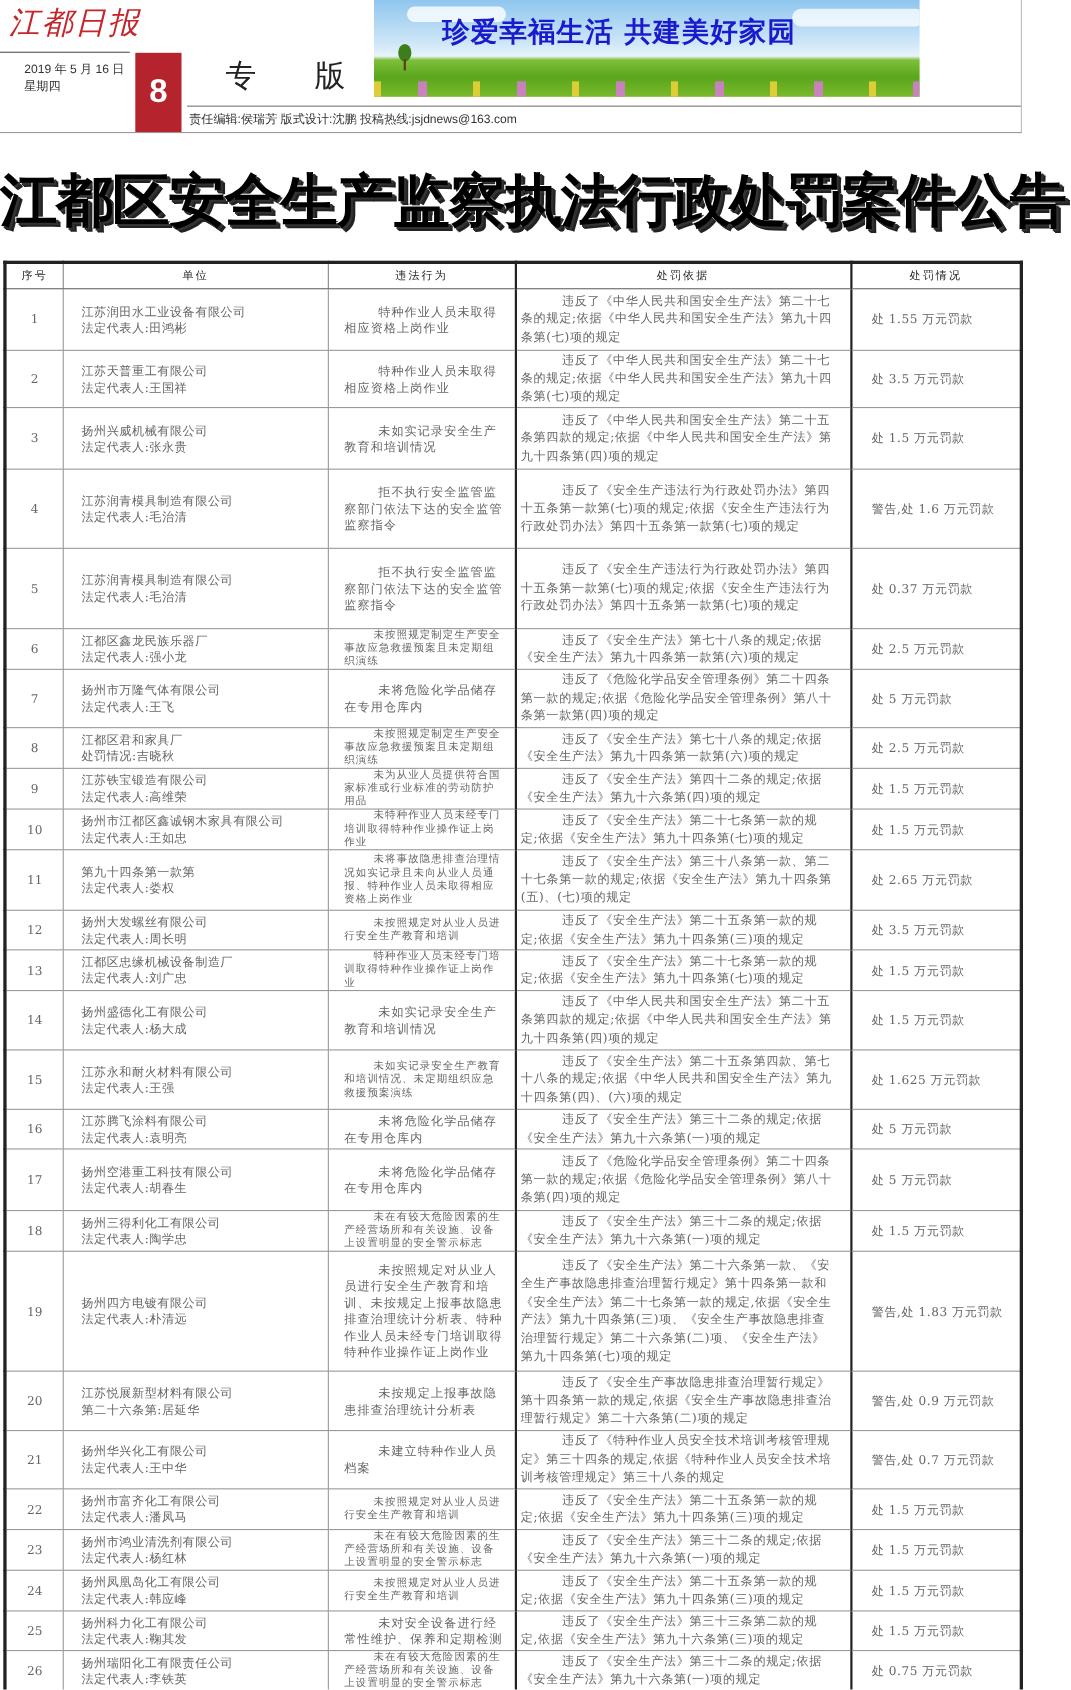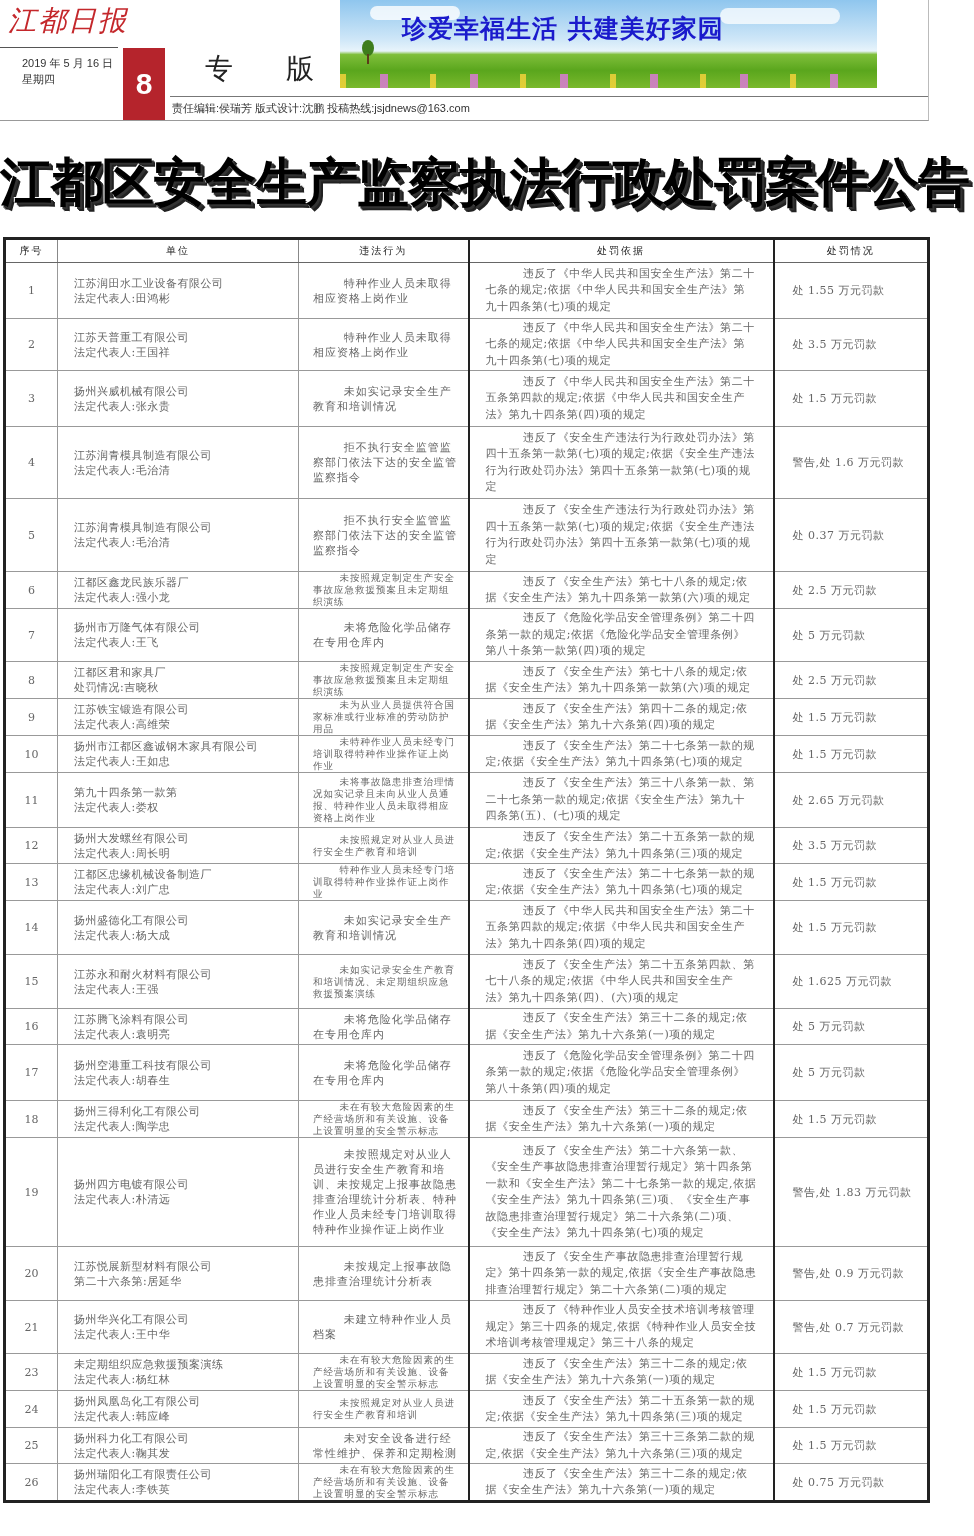--- a/index.html
+++ b/index.html
@@ -10,21 +10,21 @@
   .logo { position:absolute; left:8px; top:2px; font-family:"DejaVu Serif",serif;
           color:#c4272b; font-size:28px; font-style:italic; letter-spacing:2px; }
   .logo-rule { position:absolute; left:0; top:47px; width:118px; border-top:1px solid #555; }
   .date { position:absolute; left:22px; top:55px; font-family:"Liberation Sans",sans-serif;
           font-size:11px; color:#333; line-height:16px; }
   .page-num { position:absolute; left:123px; top:48px; width:42px; height:72px; background:#b5242c;
               color:#fff; font-family:"Liberation Sans",sans-serif; font-weight:bold; font-size:30px;
               text-align:center; line-height:72px; }
   .section { position:absolute; left:205px; top:50px; font-size:28px; color:#222;
              letter-spacing:22px; font-family:"DejaVu Serif",serif; }
-  .banner { position:absolute; left:340px; top:0; width:537px; height:88px; overflow:hidden;
+  .banner { position:absolute; left:340px; top:0; width:496px; height:88px; overflow:hidden;
             background:linear-gradient(180deg,#8fc6ee 0%,#cfe7f8 45%,#e8f4fb 58%,#7fbf3a 62%,#5aa61d 80%,#7ab92c 100%); }
   .banner .cloud1 { position:absolute; left:30px; top:6px; width:90px; height:14px; border-radius:10px; background:rgba(255,255,255,0.8); }
   .banner .cloud2 { position:absolute; left:380px; top:8px; width:120px; height:16px; border-radius:10px; background:rgba(255,255,255,0.75); }
   .banner .tree { position:absolute; left:22px; top:40px; width:12px; height:16px; border-radius:50%; background:#3e7d1c; }
   .banner .trunk { position:absolute; left:27px; top:54px; width:2px; height:10px; background:#5c3b1a; }
   .banner .flowers { position:absolute; left:0; bottom:0; width:100%; height:14px;
      background:repeating-linear-gradient(90deg,#f2d23a 0 6px,transparent 6px 40px,#d97ad6 40px 48px,transparent 48px 90px); opacity:0.85; }
   .banner .slogan { position:absolute; left:62px; top:12px; font-family:"DejaVu Serif",serif; font-weight:bold;
                     color:#1a1acc; font-size:25px; letter-spacing:1px; white-space:nowrap; }
   .credits-rule { position:absolute; left:170px; top:96px; width:758px; border-top:1px solid #777; }
@@ -38,21 +38,21 @@
                 table-layout:fixed; border:3px solid #222; font-size:11px; }
   table.cases col.c1 { width:53px; } table.cases col.c2 { width:241px; }
   table.cases col.c3 { width:170px; } table.cases col.c4 { width:305px; } table.cases col.c5 { width:155px; }
   table.cases th { height:22px; font-weight:normal; color:#222; font-family:"DejaVu Sans",sans-serif;
                    font-size:10px; letter-spacing:2px; border:1px solid #888; border-bottom:1px solid #666; padding:0; }
   table.cases td { border:1px solid #999; padding:0 6px; vertical-align:middle; line-height:15px; color:#666; }
   table.cases td.seq { text-align:center; padding:0; }
   table.cases td.unit { padding-left:16px; letter-spacing:0.5px; }
   table.cases td.act { text-indent:2.8em; letter-spacing:1px; padding-left:14px; padding-right:8px; }
   table.cases td.act.small { font-size:9.5px; line-height:12px; }
-  table.cases td.basis { text-indent:3.4em; padding-left:16px; padding-right:16px; letter-spacing:0.6px; line-height:16.5px; }
+  table.cases td.basis { text-indent:3.4em; padding-left:4px; padding-right:16px; letter-spacing:0.6px; line-height:16.5px; }
   table.cases td.penalty { padding-left:18px; letter-spacing:0.5px; }
   table.cases td.c4sep, table.cases th.c4sep { border-right:2px solid #222; }
   table.cases td.c2sep, table.cases th.c2sep { border-right:2px solid #222; }
   .line { display:block; }
 </style>
 </head>
 <body>
 
 <div class="masthead">
   <div class="logo">江都日报</div>
@@ -299,23 +299,33 @@
         <td class="seq">21</td>
         <td class="unit">
           <span class="line">扬州华兴化工有限公司</span>
           <span class="line">法定代表人:王中华</span>
         </td>
         <td class="act c2sep">未建立特种作业人员档案</td>
         <td class="basis c4sep">违反了《特种作业人员安全技术培训考核管理规定》第三十四条的规定,依据《特种作业人员安全技术培训考核管理规定》第三十八条的规定</td>
         <td class="penalty">警告,处 0.7 万元罚款</td>
       </tr>
       <tr style="height: 37px;">
+        <td class="seq">22</td>
+        <td class="unit">
+          <span class="line">扬州市富齐化工有限公司</span>
+          <span class="line">法定代表人:潘凤马</span>
+        </td>
+        <td class="act c2sep small">未按照规定对从业人员进行安全生产教育和培训</td>
+        <td class="basis c4sep">违反了《安全生产法》第二十五条第一款的规定;依据《安全生产法》第九十四条第(三)项的规定</td>
+        <td class="penalty">处 1.5 万元罚款</td>
+      </tr>
+      <tr style="height: 37px;">
         <td class="seq">23</td>
         <td class="unit">
-          <span class="line">未定期组织应急救援预案演练</span>
+          <span class="line">扬州市鸿业清洗剂有限公司</span>
           <span class="line">法定代表人:杨红林</span>
         </td>
         <td class="act c2sep small">未在有较大危险因素的生产经营场所和有关设施、设备上设置明显的安全警示标志</td>
         <td class="basis c4sep">违反了《安全生产法》第三十二条的规定;依据《安全生产法》第九十六条第(一)项的规定</td>
         <td class="penalty">处 1.5 万元罚款</td>
       </tr>
       <tr style="height: 37px;">
         <td class="seq">24</td>
         <td class="unit">
           <span class="line">扬州凤凰岛化工有限公司</span>

